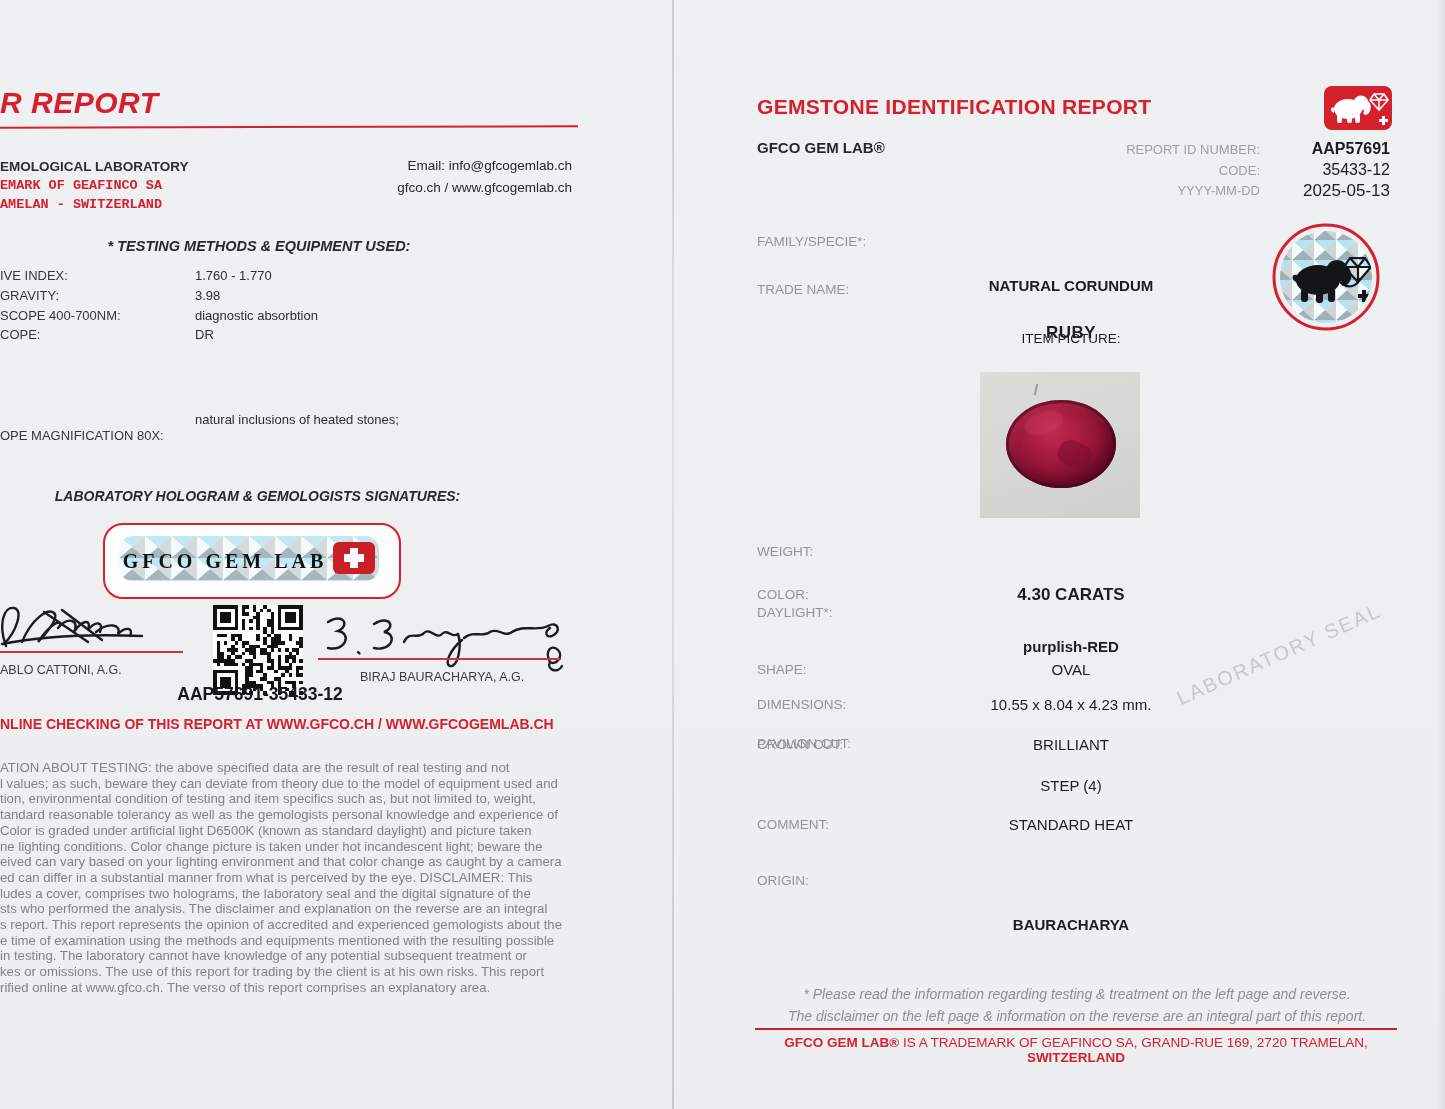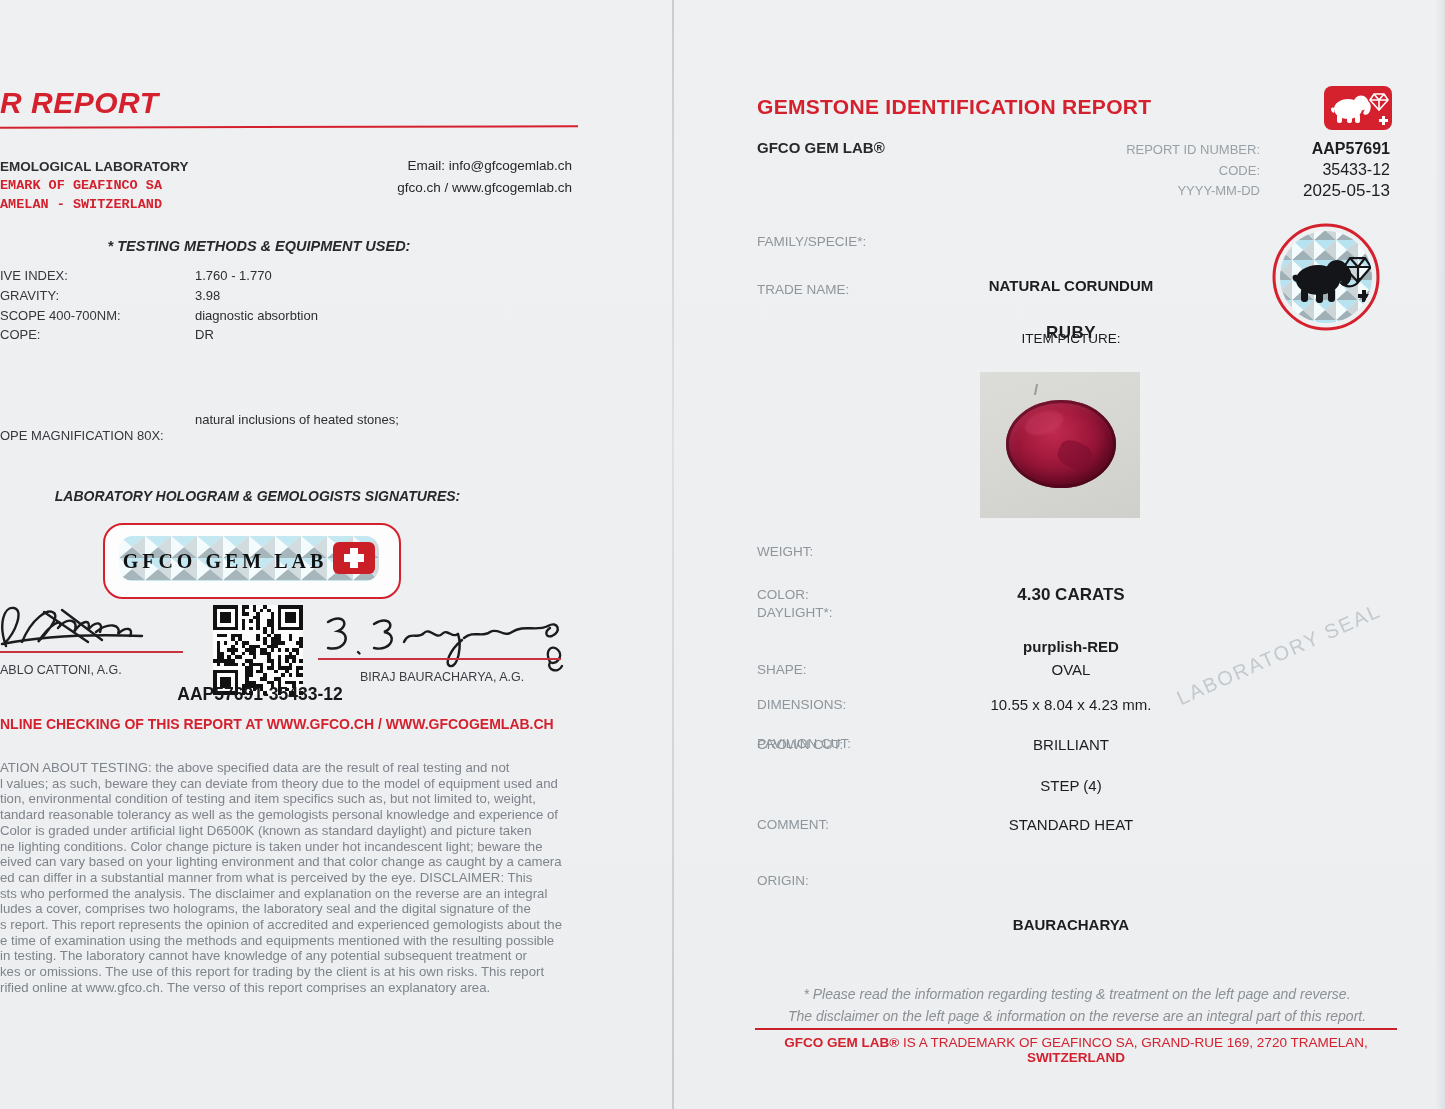--- a/index.html
+++ b/index.html
@@ -366,22 +366,22 @@
 
   <div class="abs lp-disc">
     <div>ATION ABOUT TESTING: the above specified data are the result of real testing and not</div>
     <div>l values; as such, beware they can deviate from theory due to the model of equipment used and</div>
     <div>tion, environmental condition of testing and item specifics such as, but not limited to, weight,</div>
     <div>tandard reasonable tolerancy as well as the gemologists personal knowledge and experience of</div>
     <div>Color is graded under artificial light D6500K (known as standard daylight) and picture taken</div>
     <div>ne lighting conditions. Color change picture is taken under hot incandescent light; beware the</div>
     <div>eived can vary based on your lighting environment and that color change as caught by a camera</div>
     <div>ed can differ in a substantial manner from what is perceived by the eye. DISCLAIMER: This</div>
+    <div>ludes a cover, comprises two holograms, the laboratory seal and the digital signature of the</div>
     <div>sts who performed the analysis. The disclaimer and explanation on the reverse are an integral</div>
-    <div>ludes a cover, comprises two holograms, the laboratory seal and the digital signature of the</div>
     <div>s report. This report represents the opinion of accredited and experienced gemologists about the</div>
     <div>e time of examination using the methods and equipments mentioned with the resulting possible</div>
     <div>in testing. The laboratory cannot have knowledge of any potential subsequent treatment or</div>
     <div>kes or omissions. The use of this report for trading by the client is at his own risks. This report</div>
     <div>rified online at www.gfco.ch. The verso of this report comprises an explanatory area.</div>
   </div>
 
   <div class="abs rp-title">GEMSTONE IDENTIFICATION REPORT</div>
 
   <svg class="abs" style="left:1324px;top:86px" width="68" height="44" viewBox="0 0 68 44">

